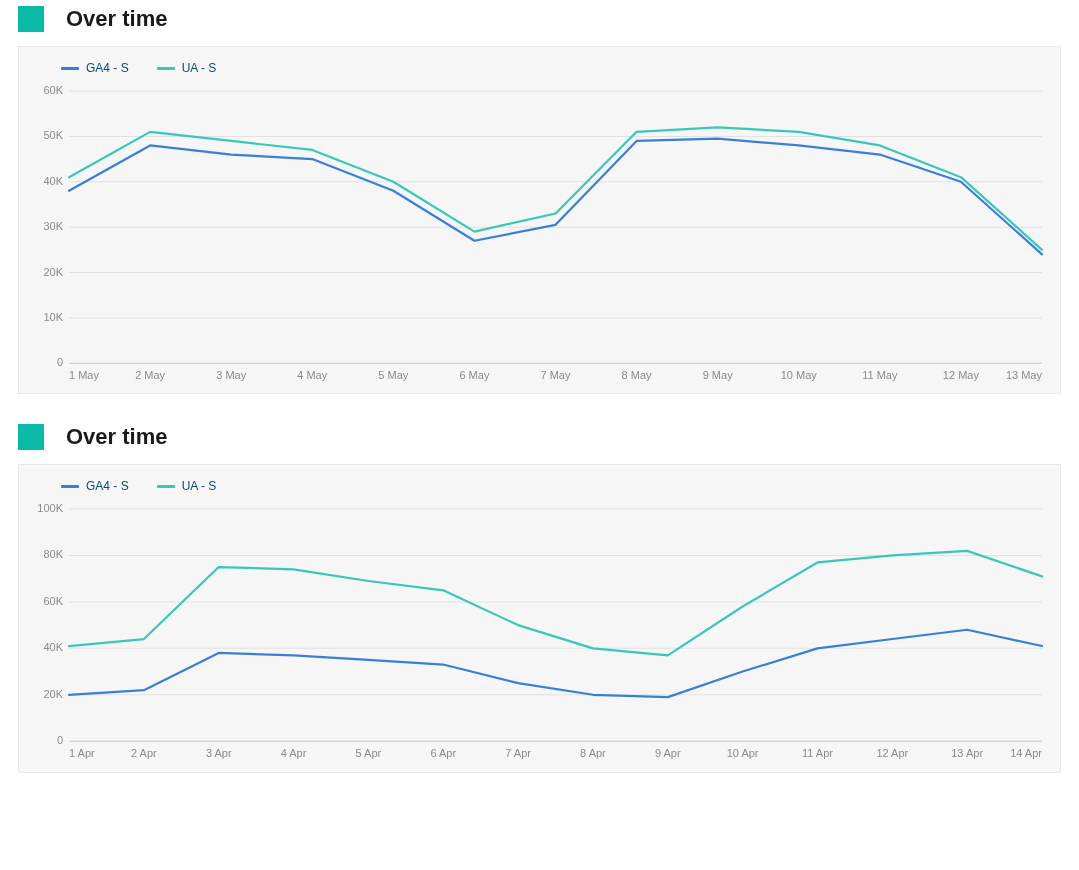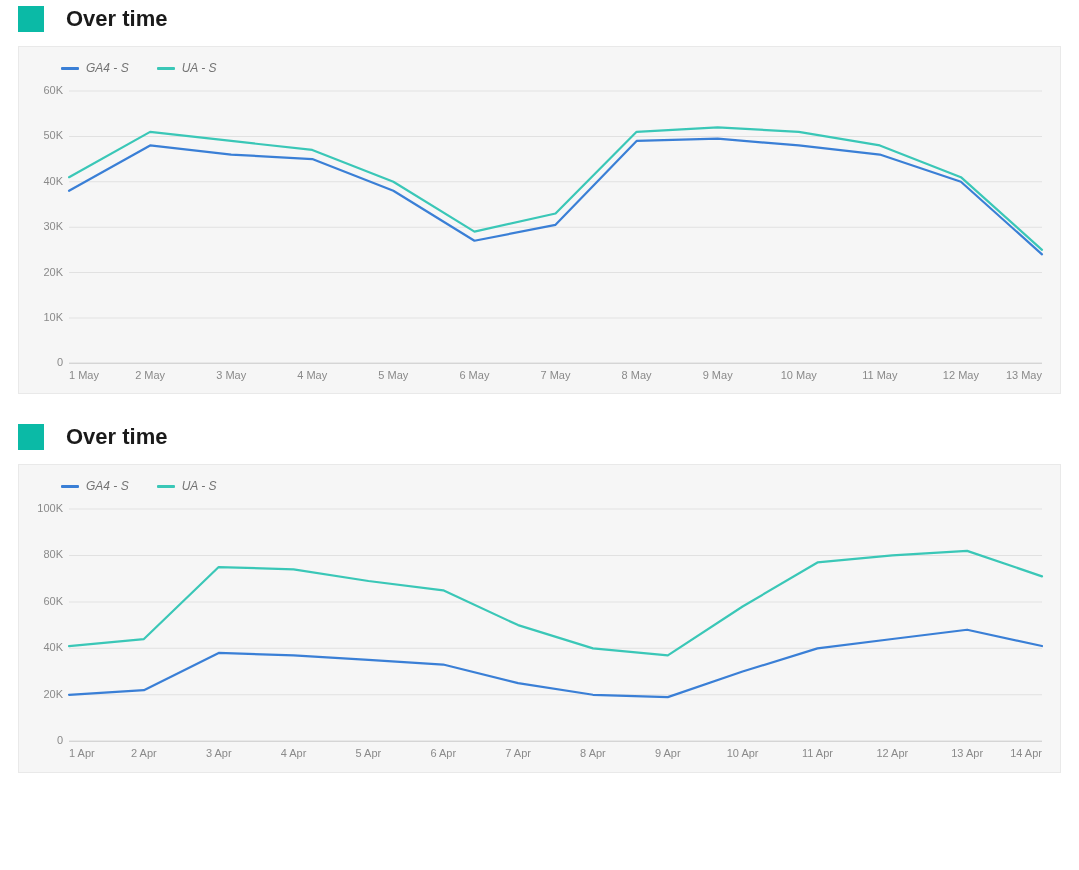--- a/index.html
+++ b/index.html
@@ -36,22 +36,21 @@
     background: #f6f6f6;
     border: 1px solid #e9e9e9;
     padding: 14px 10px 8px 10px;
     box-sizing: border-box;
   }
   .legend {
     display: flex;
     gap: 28px;
     padding: 0 0 10px 32px;
     font-size: 12px;
-    color: #737373;
-    font-style: italic;
+    color: #0c4a6e;
   }
   .legend-item {
     display: flex;
     align-items: center;
     gap: 7px;
   }
   .swatch {
     width: 18px;
     height: 3px;
     border-radius: 1px;

